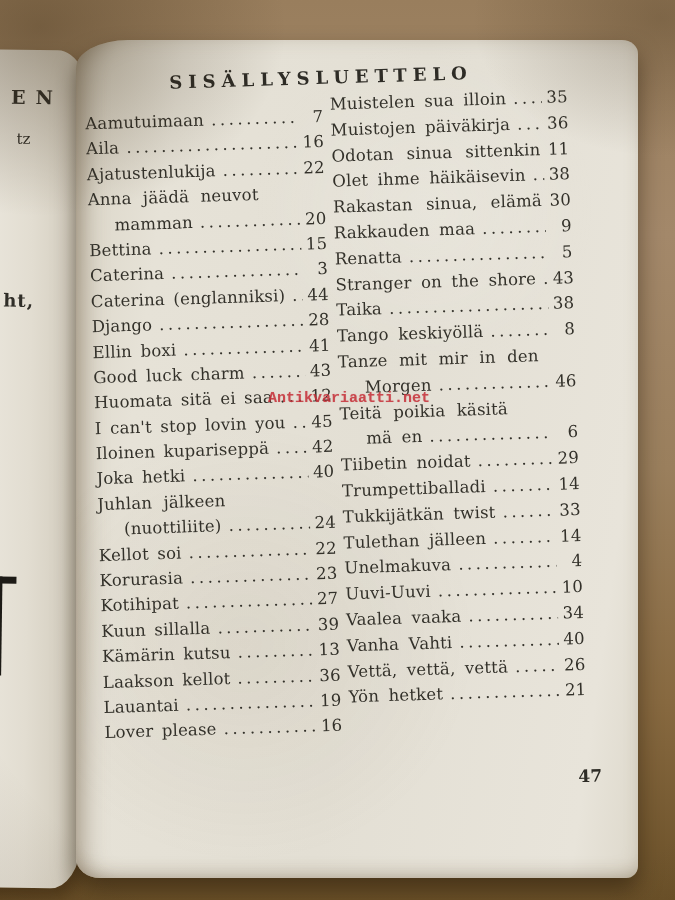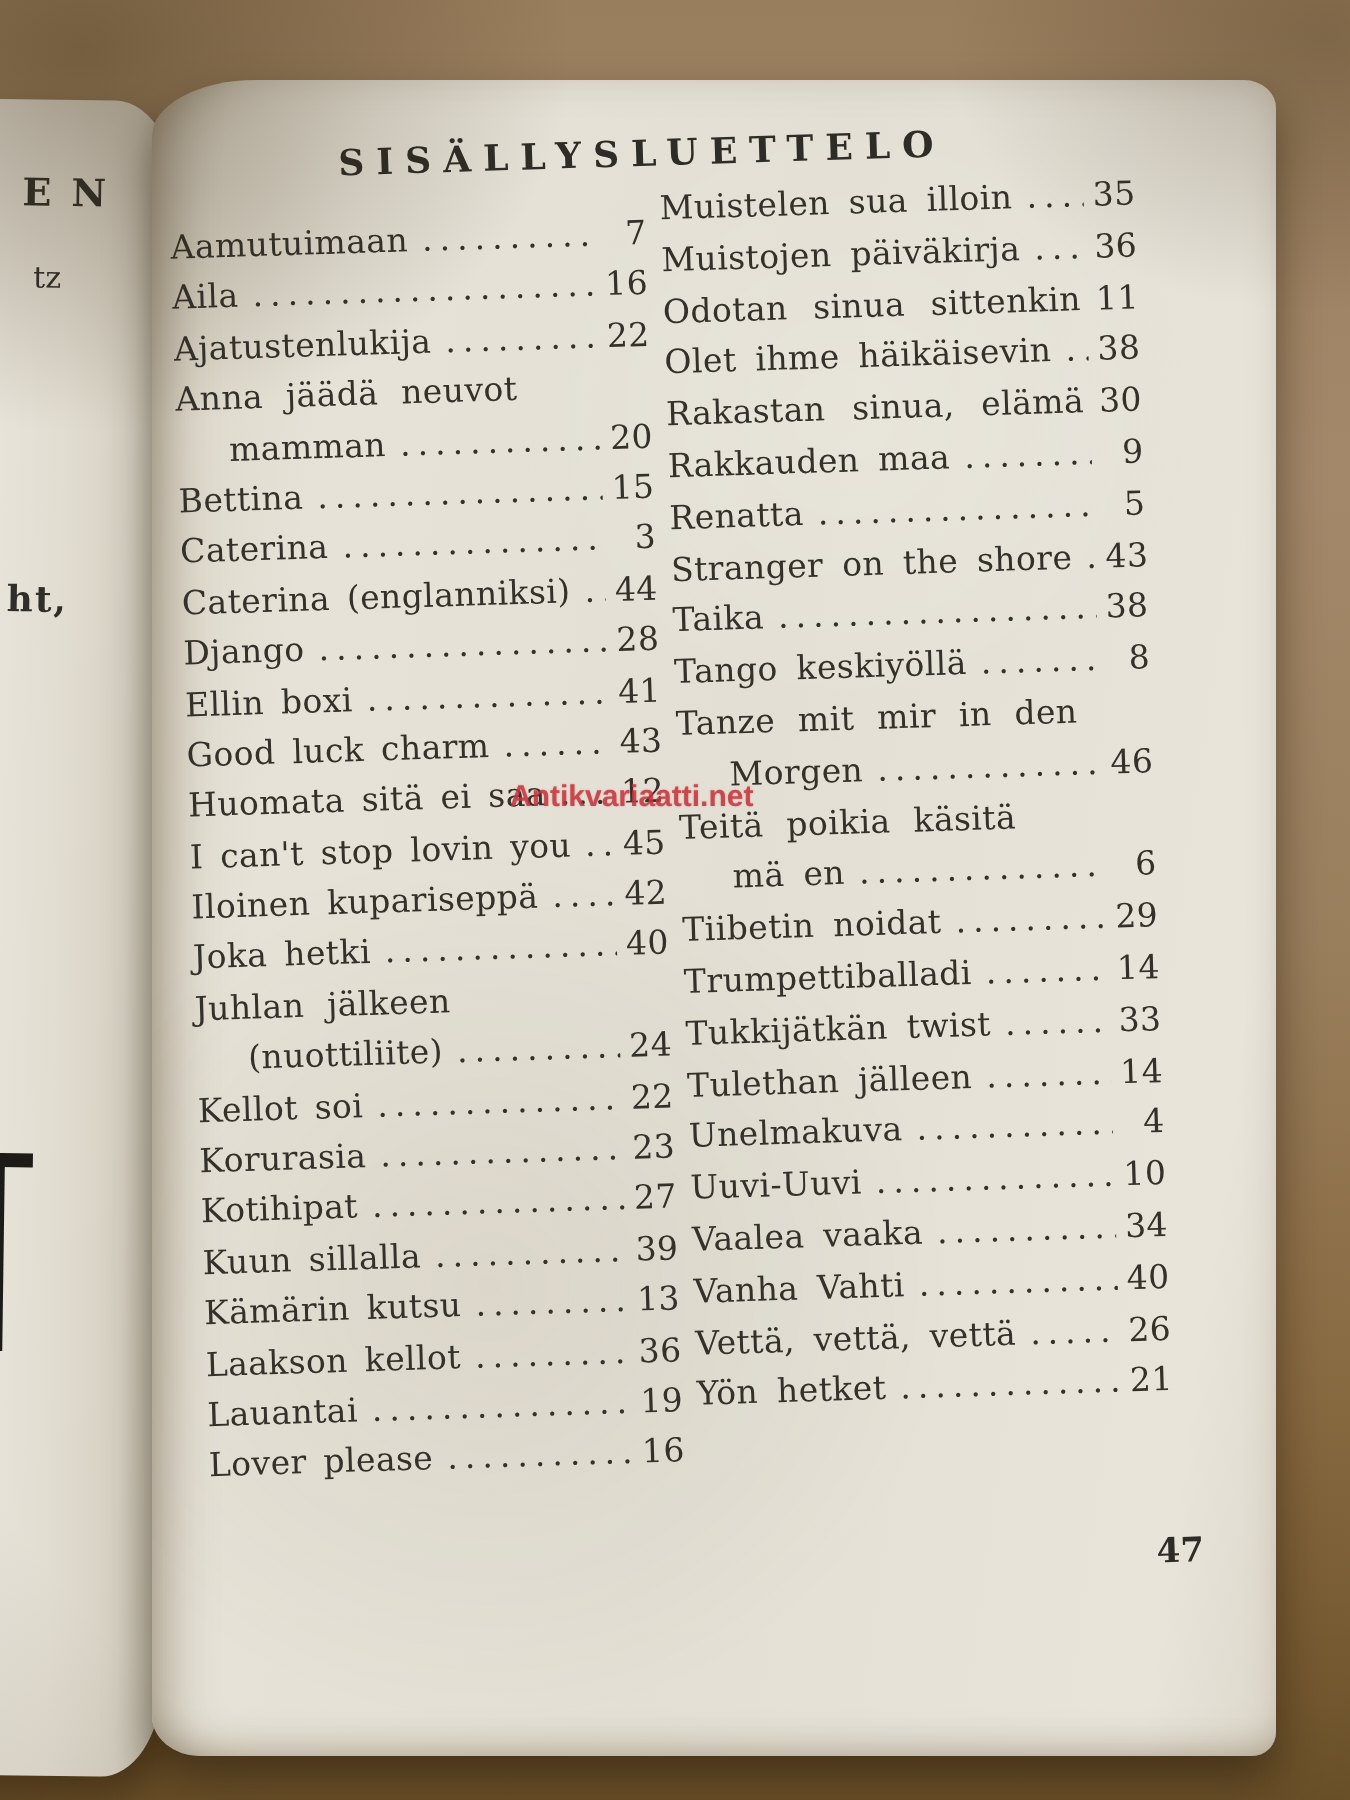--- a/index.html
+++ b/index.html
@@ -64,22 +64,22 @@
   .toc-dots  { flex:1 1 0; overflow:hidden; margin:0 4px 0 7px; min-width:5px; }
   .toc-dots::after { content:"......................................"; letter-spacing:3.5px; }
   .toc-page  { flex:0 0 auto; min-width:22px; text-align:right; }
   .wrap-first .toc-title { word-spacing:6px; }
   .wrap-second { padding-left:26px; }
   .justified .toc-title { flex:1 1 auto; white-space:normal; text-align:justify; text-align-last:justify; }
   .justified .toc-page { margin-left:7px; }
   .folio { position:absolute; right:46px; top:733px; font-size:17px; font-weight:600; color:#2e2c26; }
   
   .watermark {
-    position:absolute; left:255px; top:390px; z-index:5; pointer-events:none;
-    font-family:Liberation Sans, sans-serif; font-weight:bold; font-size:15px;
+    position:absolute; left:268px; top:390px; z-index:5; pointer-events:none;
+    font-family:Liberation Mono, monospace; font-weight:bold; font-size:15px;
     color:rgba(198,50,58,0.82); text-shadow:0 0 1px rgba(198,50,58,0.35);
   }
 </style>
 </head>
 <body>
 
 <div class="scene">
 
   <div class="sliver">
     <span class="frag frag-en">EN</span>

